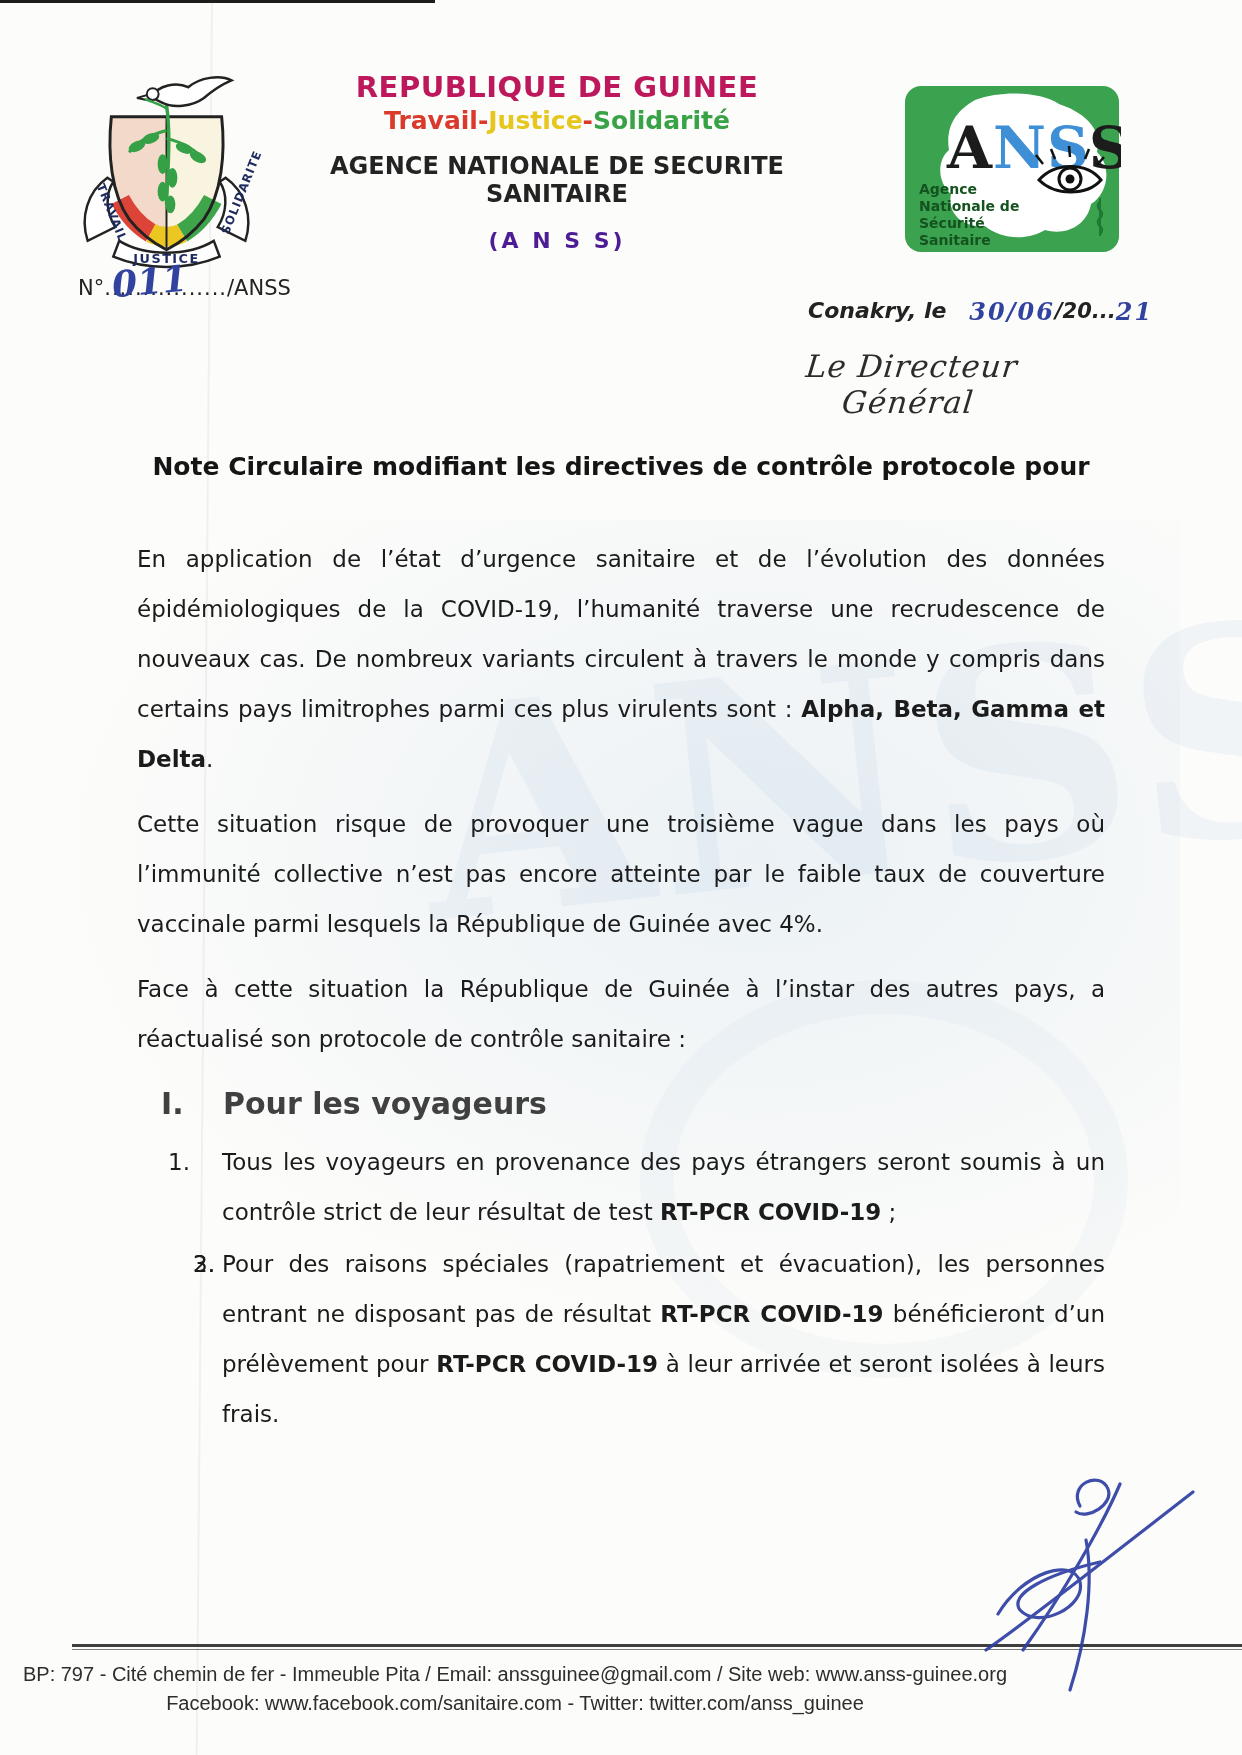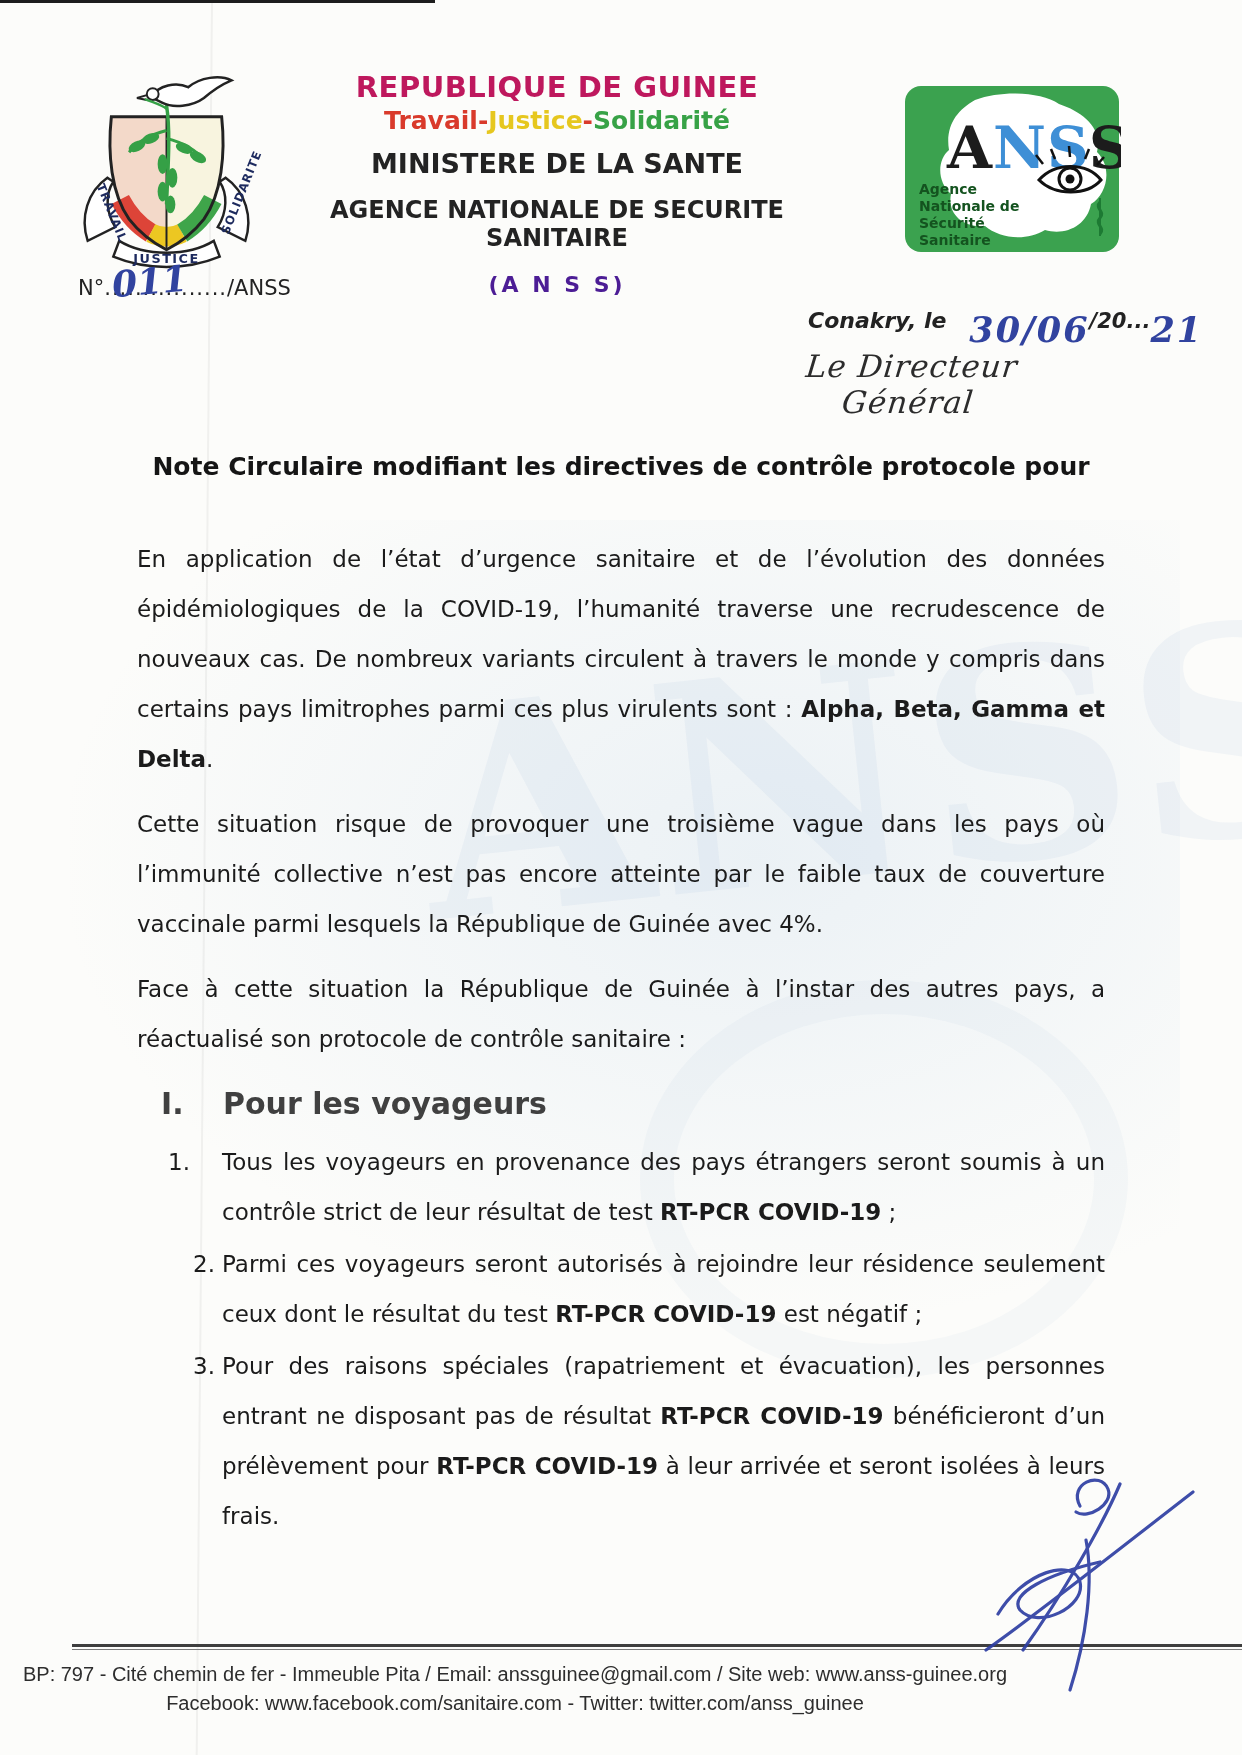--- a/index.html
+++ b/index.html
@@ -27,21 +27,21 @@
   .hdr-ministry{font-size:27px;font-weight:bold;margin-top:13px;color:#232323;}
   .hdr-agency{font-size:24px;font-weight:bold;margin-top:17px;color:#232323;}
   .hdr-abbr{font-size:22px;font-weight:bold;margin-top:20px;letter-spacing:3px;color:#4c1d95;}
   .anss-logo{position:absolute;left:903px;top:84px;width:218px;height:170px;}
   
   .ref-line{position:absolute;left:78px;top:276px;font-size:21px;color:#222;}
   .ref-dots{letter-spacing:1px;}
   .hand{color:#31439f;font-family:"DejaVu Serif","Liberation Serif",serif;font-style:italic;}
   .ref-hand{position:absolute;left:34px;top:-16px;font-size:36px;font-weight:bold;transform:rotate(-5deg);}
   .dateline{position:absolute;left:808px;top:295px;font-size:22px;font-style:italic;font-weight:bold;color:#222;white-space:nowrap;}
-  .date-hand{font-size:35px;font-weight:bold;letter-spacing:2px;position:relative;top:14px;}
+  .date-hand{font-size:24px;font-weight:bold;letter-spacing:2px;position:relative;top:2px;}
   .date-printed{font-size:21px;}
   .signatory{position:absolute;left:740px;top:348px;width:340px;text-align:center;
     font-family:"DejaVu Serif","Liberation Serif",serif;font-style:italic;font-size:31px;color:#2c2c2c;
     transform:skewX(-6deg);letter-spacing:1px;}
   
   .doc-title{position:absolute;left:100px;top:442px;width:1042px;text-align:center;
     font-size:25px;font-weight:bold;line-height:50px;color:#151515;}
   .body-text{position:absolute;left:137px;top:534px;width:968px;font-size:23px;line-height:50px;
     text-align:justify;color:#1b1b1b;}
   .body-text p{margin:0 0 15px 0;}
@@ -101,21 +101,20 @@
   <path d="M78,38 C88,42 96,44 100,48" stroke="#35a046" stroke-width="2.5" fill="none"></path>
 
   <text x="0" y="0" transform="translate(29,126) rotate(68)" font-size="12" font-weight="bold" fill="#1d2a5e" letter-spacing="1">TRAVAIL</text>
   <text x="0" y="0" transform="translate(163,176) rotate(-68)" font-size="12" font-weight="bold" fill="#1d2a5e" letter-spacing="1">SOLIDARITE</text>
   <text x="100" y="204" text-anchor="middle" font-size="13" font-weight="bold" fill="#1d2a5e" letter-spacing="1.5">JUSTICE</text>
 </svg>
 
 <div class="hdr-center">
   <div class="hdr-republic">REPUBLIQUE DE GUINEE</div>
   <div class="hdr-motto"><span class="m-red">Travail</span><span class="m-red">-</span><span class="m-yellow">Justice</span><span class="m-red">-</span><span class="m-green">Solidarité</span></div>
-  <div class="hdr-ministry">MINISTERE DE LA SANTE</div>
   <div class="hdr-agency">AGENCE NATIONALE DE SECURITE SANITAIRE</div>
   <div class="hdr-abbr">(A N S S)</div>
 </div>
 
 <svg class="anss-logo" viewBox="0 0 218 170">
   <rect x="2" y="2" width="214" height="166" rx="16" fill="#3ba24f"></rect>
   <path d="M72,16 C100,6 138,8 156,20 C180,28 200,44 194,68 C210,84 204,110 188,120 C184,142 162,152 142,146 C122,158 96,154 82,142 C60,144 44,130 48,110 C34,98 34,76 46,66 C42,42 54,26 72,16 Z" fill="#ffffff"></path>
   <text x="44" y="84" font-size="58" font-weight="bold" font-family="DejaVu Serif, Liberation Serif, serif" letter-spacing="1">
     <tspan fill="#1c1c1c">A</tspan><tspan fill="#3e8fd6">N</tspan><tspan fill="#3e8fd6">S</tspan><tspan fill="#1c1c1c">S</tspan>
   </text>
@@ -162,21 +161,20 @@
   <p><span>Face à cette situation la République de Guinée à l’instar des autres pays, a réactualisé son protocole de contrôle sanitaire :</span></p>
   <div class="sec-head">
     <span class="sec-num">I.</span><span>Pour les voyageurs</span>
   </div>
   <div class="list-item first">
     <span class="li-num">1.</span>
     <span><span>Tous les voyageurs en provenance des pays étrangers seront soumis à un contrôle strict de leur résultat de test </span><span class="b">RT-PCR COVID-19</span><span> ;</span></span>
   </div>
   <div class="list-item">
     <span class="li-num">2.</span>
-    <span><span>Parmi ces voyageurs seront autorisés à rejoindre leur résidence seulement ceux dont le résultat du test </span><span class="b">RT-PCR COVID-19</span><span> est négatif ;</span></span>
   </div>
   <div class="list-item">
     <span class="li-num">3.</span>
     <span><span>Pour des raisons spéciales (rapatriement et évacuation), les personnes entrant ne disposant pas de résultat </span><span class="b">RT-PCR COVID-19</span><span> bénéficieront d’un prélèvement pour </span><span class="b">RT-PCR COVID-19</span><span> à leur arrivée et seront isolées à leurs frais.</span></span>
   </div>
 </div>
 
 <svg class="signature" viewBox="0 0 258 242">
   <g fill="none" stroke="#2e3fa3" stroke-width="3.2" stroke-linecap="round" opacity="0.92">
     <path d="M30,152 C55,110 105,95 112,120 C118,145 70,168 52,148 C40,132 80,112 132,100"></path>

